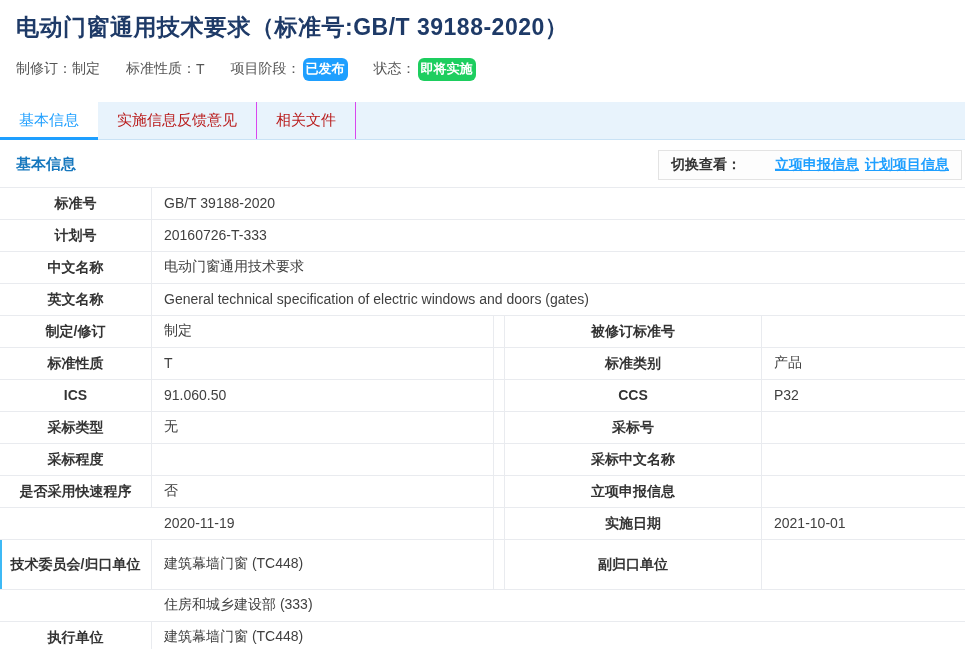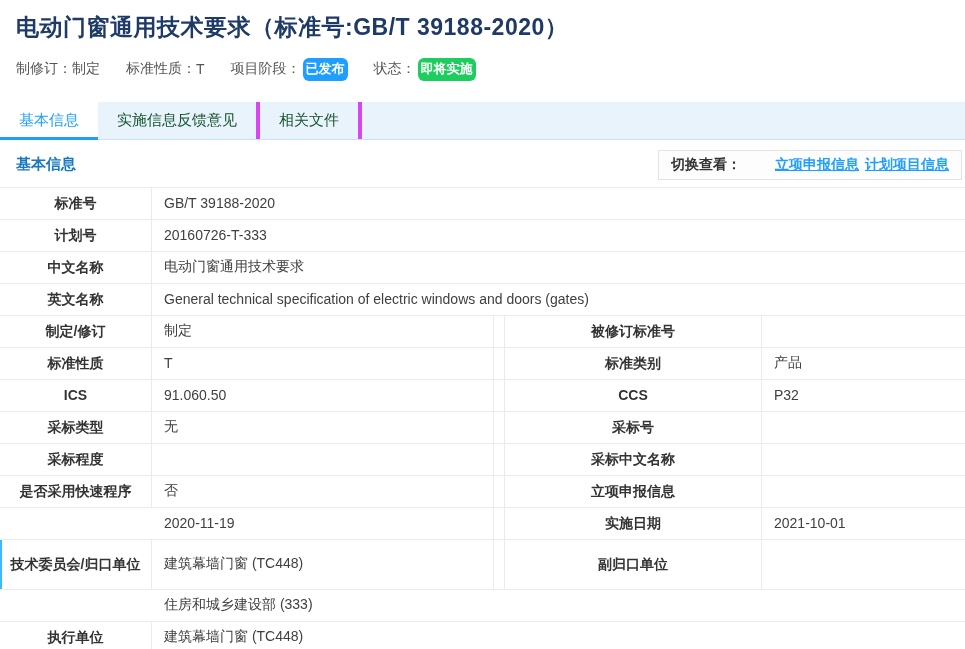--- a/index.html
+++ b/index.html
@@ -35,22 +35,22 @@
   .tabbar{
     display:flex;background:var(--tabbg);margin-top:21px;height:38px;
     position:relative;
   }
   .tabbar::after{
     content:'';position:absolute;left:0;right:0;bottom:0;height:1px;
     background:#c9e2f5;
   }
   .tab{
     height:38px;display:flex;align-items:center;padding:0 19px;
-    font-size:15px;color:#14532d;cursor:pointer;position:relative;
-    border-right:4px solid #d946ef;
+    font-size:15px;color:#b91c1c;cursor:pointer;position:relative;
+    border-right:1px solid #d946ef;
   }
   .tab.active{
     background:#fff;color:var(--accent);z-index:1;
     box-shadow:inset 0 -3px 0 var(--accent);
     border-right:none;
   }
   
   .sechdr{
     display:flex;justify-content:space-between;align-items:center;
     padding:10px 3px 7px 16px;

